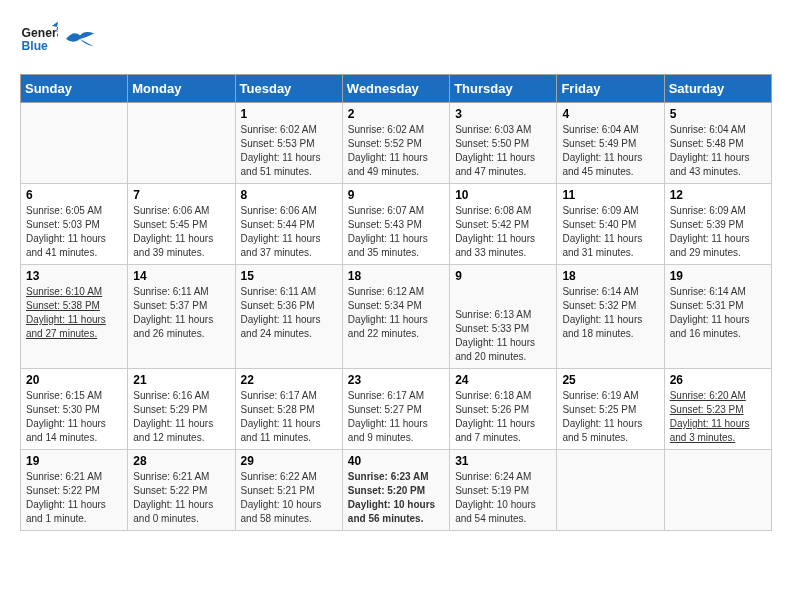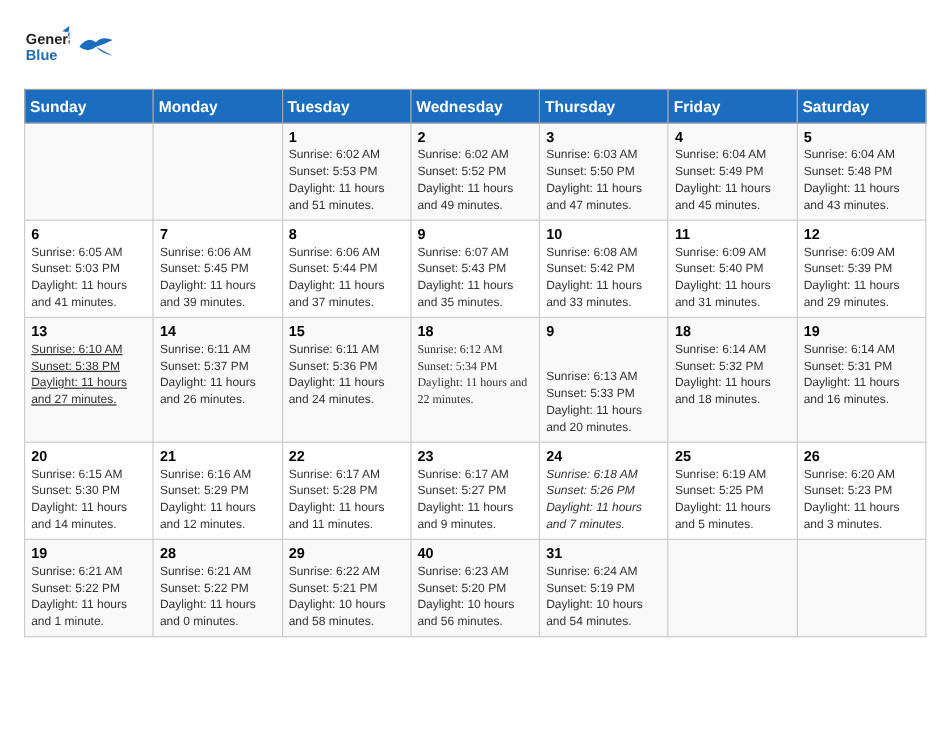--- a/index.html
+++ b/index.html
@@ -210,21 +210,21 @@
 Daylight: 11 hours and 26 minutes.</div>
         </td>
         <td>
           <span class="day-num">15</span>
           <div class="day-info" style="white-space: pre-line;">Sunrise: 6:11 AM
 Sunset: 5:36 PM
 Daylight: 11 hours and 24 minutes.</div>
         </td>
         <td>
           <span class="day-num">18</span>
-          <div class="day-info" style="white-space: pre-line; font-family: Liberation Serif, serif;">Sunrise: 6:12 AM
+          <div class="day-info" style="white-space: pre-line;">Sunrise: 6:12 AM
 Sunset: 5:34 PM
 Daylight: 11 hours and 22 minutes.</div>
         </td>
         <td>
           <span class="day-num">9</span>
           <div class="day-info" style="white-space: pre-line; margin-top: 25px;">Sunrise: 6:13 AM
 Sunset: 5:33 PM
 Daylight: 11 hours and 20 minutes.</div>
         </td>
         <td>
@@ -260,33 +260,33 @@
 Daylight: 11 hours and 11 minutes.</div>
         </td>
         <td>
           <span class="day-num">23</span>
           <div class="day-info" style="white-space: pre-line;">Sunrise: 6:17 AM
 Sunset: 5:27 PM
 Daylight: 11 hours and 9 minutes.</div>
         </td>
         <td>
           <span class="day-num">24</span>
-          <div class="day-info" style="white-space: pre-line; font-style: italic;">Sunrise: 6:18 AM
+          <div class="day-info" style="white-space: pre-line;">Sunrise: 6:18 AM
 Sunset: 5:26 PM
 Daylight: 11 hours and 7 minutes.</div>
         </td>
         <td>
           <span class="day-num">25</span>
           <div class="day-info" style="white-space: pre-line;">Sunrise: 6:19 AM
 Sunset: 5:25 PM
 Daylight: 11 hours and 5 minutes.</div>
         </td>
         <td>
           <span class="day-num">26</span>
-          <div class="day-info" style="white-space: pre-line;">Sunrise: 6:20 AM
+          <div class="day-info" style="white-space: pre-line; text-decoration: underline;">Sunrise: 6:20 AM
 Sunset: 5:23 PM
 Daylight: 11 hours and 3 minutes.</div>
         </td>
       </tr>
       <tr>
         <td>
           <span class="day-num">19</span>
           <div class="day-info" style="white-space: pre-line;">Sunrise: 6:21 AM
 Sunset: 5:22 PM
 Daylight: 11 hours and 1 minute.</div>
@@ -298,21 +298,21 @@
 Daylight: 11 hours and 0 minutes.</div>
         </td>
         <td>
           <span class="day-num">29</span>
           <div class="day-info" style="white-space: pre-line;">Sunrise: 6:22 AM
 Sunset: 5:21 PM
 Daylight: 10 hours and 58 minutes.</div>
         </td>
         <td>
           <span class="day-num">40</span>
-          <div class="day-info" style="white-space: pre-line;">Sunrise: 6:23 AM
+          <div class="day-info" style="white-space: pre-line; font-weight: bold;">Sunrise: 6:23 AM
 Sunset: 5:20 PM
 Daylight: 10 hours and 56 minutes.</div>
         </td>
         <td>
           <span class="day-num">31</span>
           <div class="day-info" style="white-space: pre-line;">Sunrise: 6:24 AM
 Sunset: 5:19 PM
 Daylight: 10 hours and 54 minutes.</div>
         </td>
         <td class="empty"></td>

